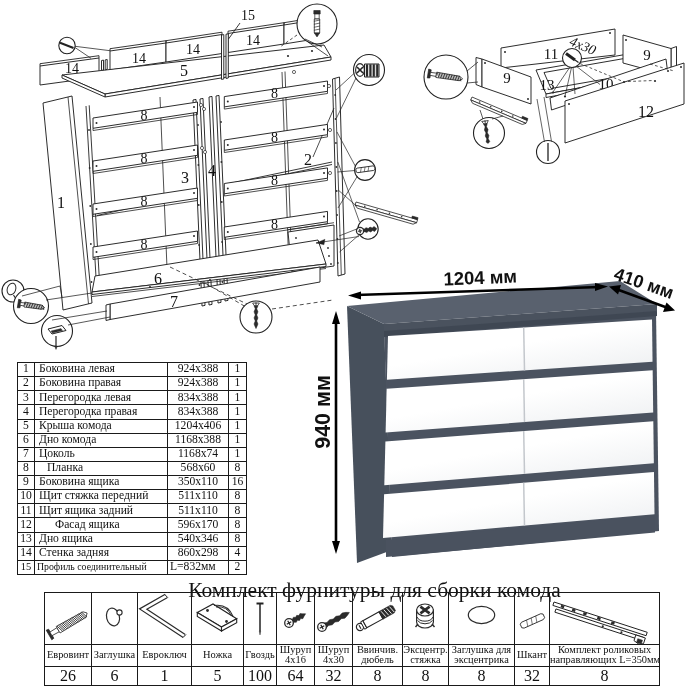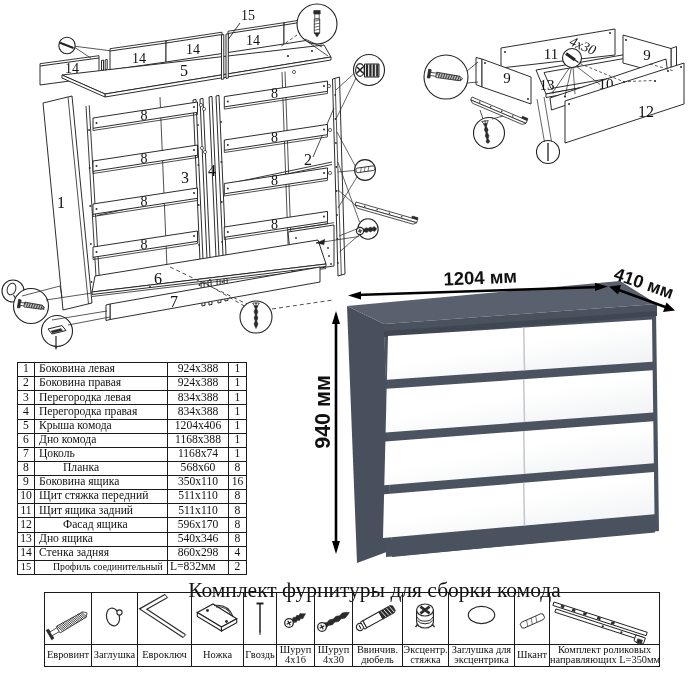--- a/index.html
+++ b/index.html
@@ -430,21 +430,21 @@
         <td class="q">1</td>
       </tr>
 <tr>
         <td class="num">7</td>
         <td class="nm" style="padding-left:4px">Цоколь</td>
         <td class="sz">1168х74</td>
         <td class="q">1</td>
       </tr>
 <tr>
         <td class="num">8</td>
-        <td class="nm" style="padding-left:28px">Планка</td>
+        <td class="nm" style="padding-left:12px">Планка</td>
         <td class="sz">568х60</td>
         <td class="q">8</td>
       </tr>
 <tr>
         <td class="num">9</td>
         <td class="nm">Боковина ящика</td>
         <td class="sz">350х110</td>
         <td class="q">16</td>
       </tr>
 <tr>
@@ -454,39 +454,39 @@
         <td class="q">8</td>
       </tr>
 <tr>
         <td class="num">11</td>
         <td class="nm">Щит ящика задний</td>
         <td class="sz">511х110</td>
         <td class="q">8</td>
       </tr>
 <tr>
         <td class="num">12</td>
-        <td class="nm" style="padding-left:28px">Фасад ящика</td>
+        <td class="nm" style="padding-left:20px">Фасад ящика</td>
         <td class="sz">596х170</td>
         <td class="q">8</td>
       </tr>
 <tr>
         <td class="num">13</td>
         <td class="nm" style="">Дно ящика</td>
         <td class="sz">540х346</td>
         <td class="q">8</td>
       </tr>
 <tr>
         <td class="num">14</td>
         <td class="nm">Стенка задняя</td>
         <td class="sz">860х298</td>
         <td class="q">4</td>
       </tr>
 <tr>
         <td class="num" style="font-size:10.5px">15</td>
-        <td class="nm" style="padding-left:18px;font-size:9.8px">Профиль соединительный</td>
+        <td class="nm" style="padding-left:2px;font-size:9.8px">Профиль соединительный</td>
         <td class="sz" style="text-align:left;padding-left:2px">L=832мм</td>
         <td class="q">2</td>
       </tr>
 </tbody>
   </table>
 <div id="title">Комплект фурнитуры для сборки комода</div>
 <table id="hw">
   <colgroup>
     <col style="width:47px">
       <col style="width:46px">
@@ -633,14 +633,28 @@
         <td class="lbl">Ножка</td>
     <td class="lbl">Гвоздь</td>
         <td class="lbl">Шуруп<br>4х16</td>
         <td class="lbl">Шуруп<br>4х30</td>
     <td class="lbl">Ввинчив.<br>дюбель</td>
         <td class="lbl">Эксцентр.<br>стяжка</td>
         <td class="lbl">Заглушка для<br>эксцентрика</td>
     <td class="lbl">Шкант</td>
         <td class="lbl">Комплект роликовых<br>направляющих L=350мм</td>
   </tr>
+  <tr style="height:16px">
+    <td class="qty">26</td>
+        <td class="qty">6</td>
+        <td class="qty">1</td>
+        <td class="qty">5</td>
+        <td class="qty">100</td>
+    <td class="qty">64</td>
+        <td class="qty">32</td>
+        <td class="qty">8</td>
+        <td class="qty">8</td>
+        <td class="qty">8</td>
+    <td class="qty">32</td>
+        <td class="qty">8</td>
+  </tr>
 </tbody>
   </table>
 
 </body></html>

